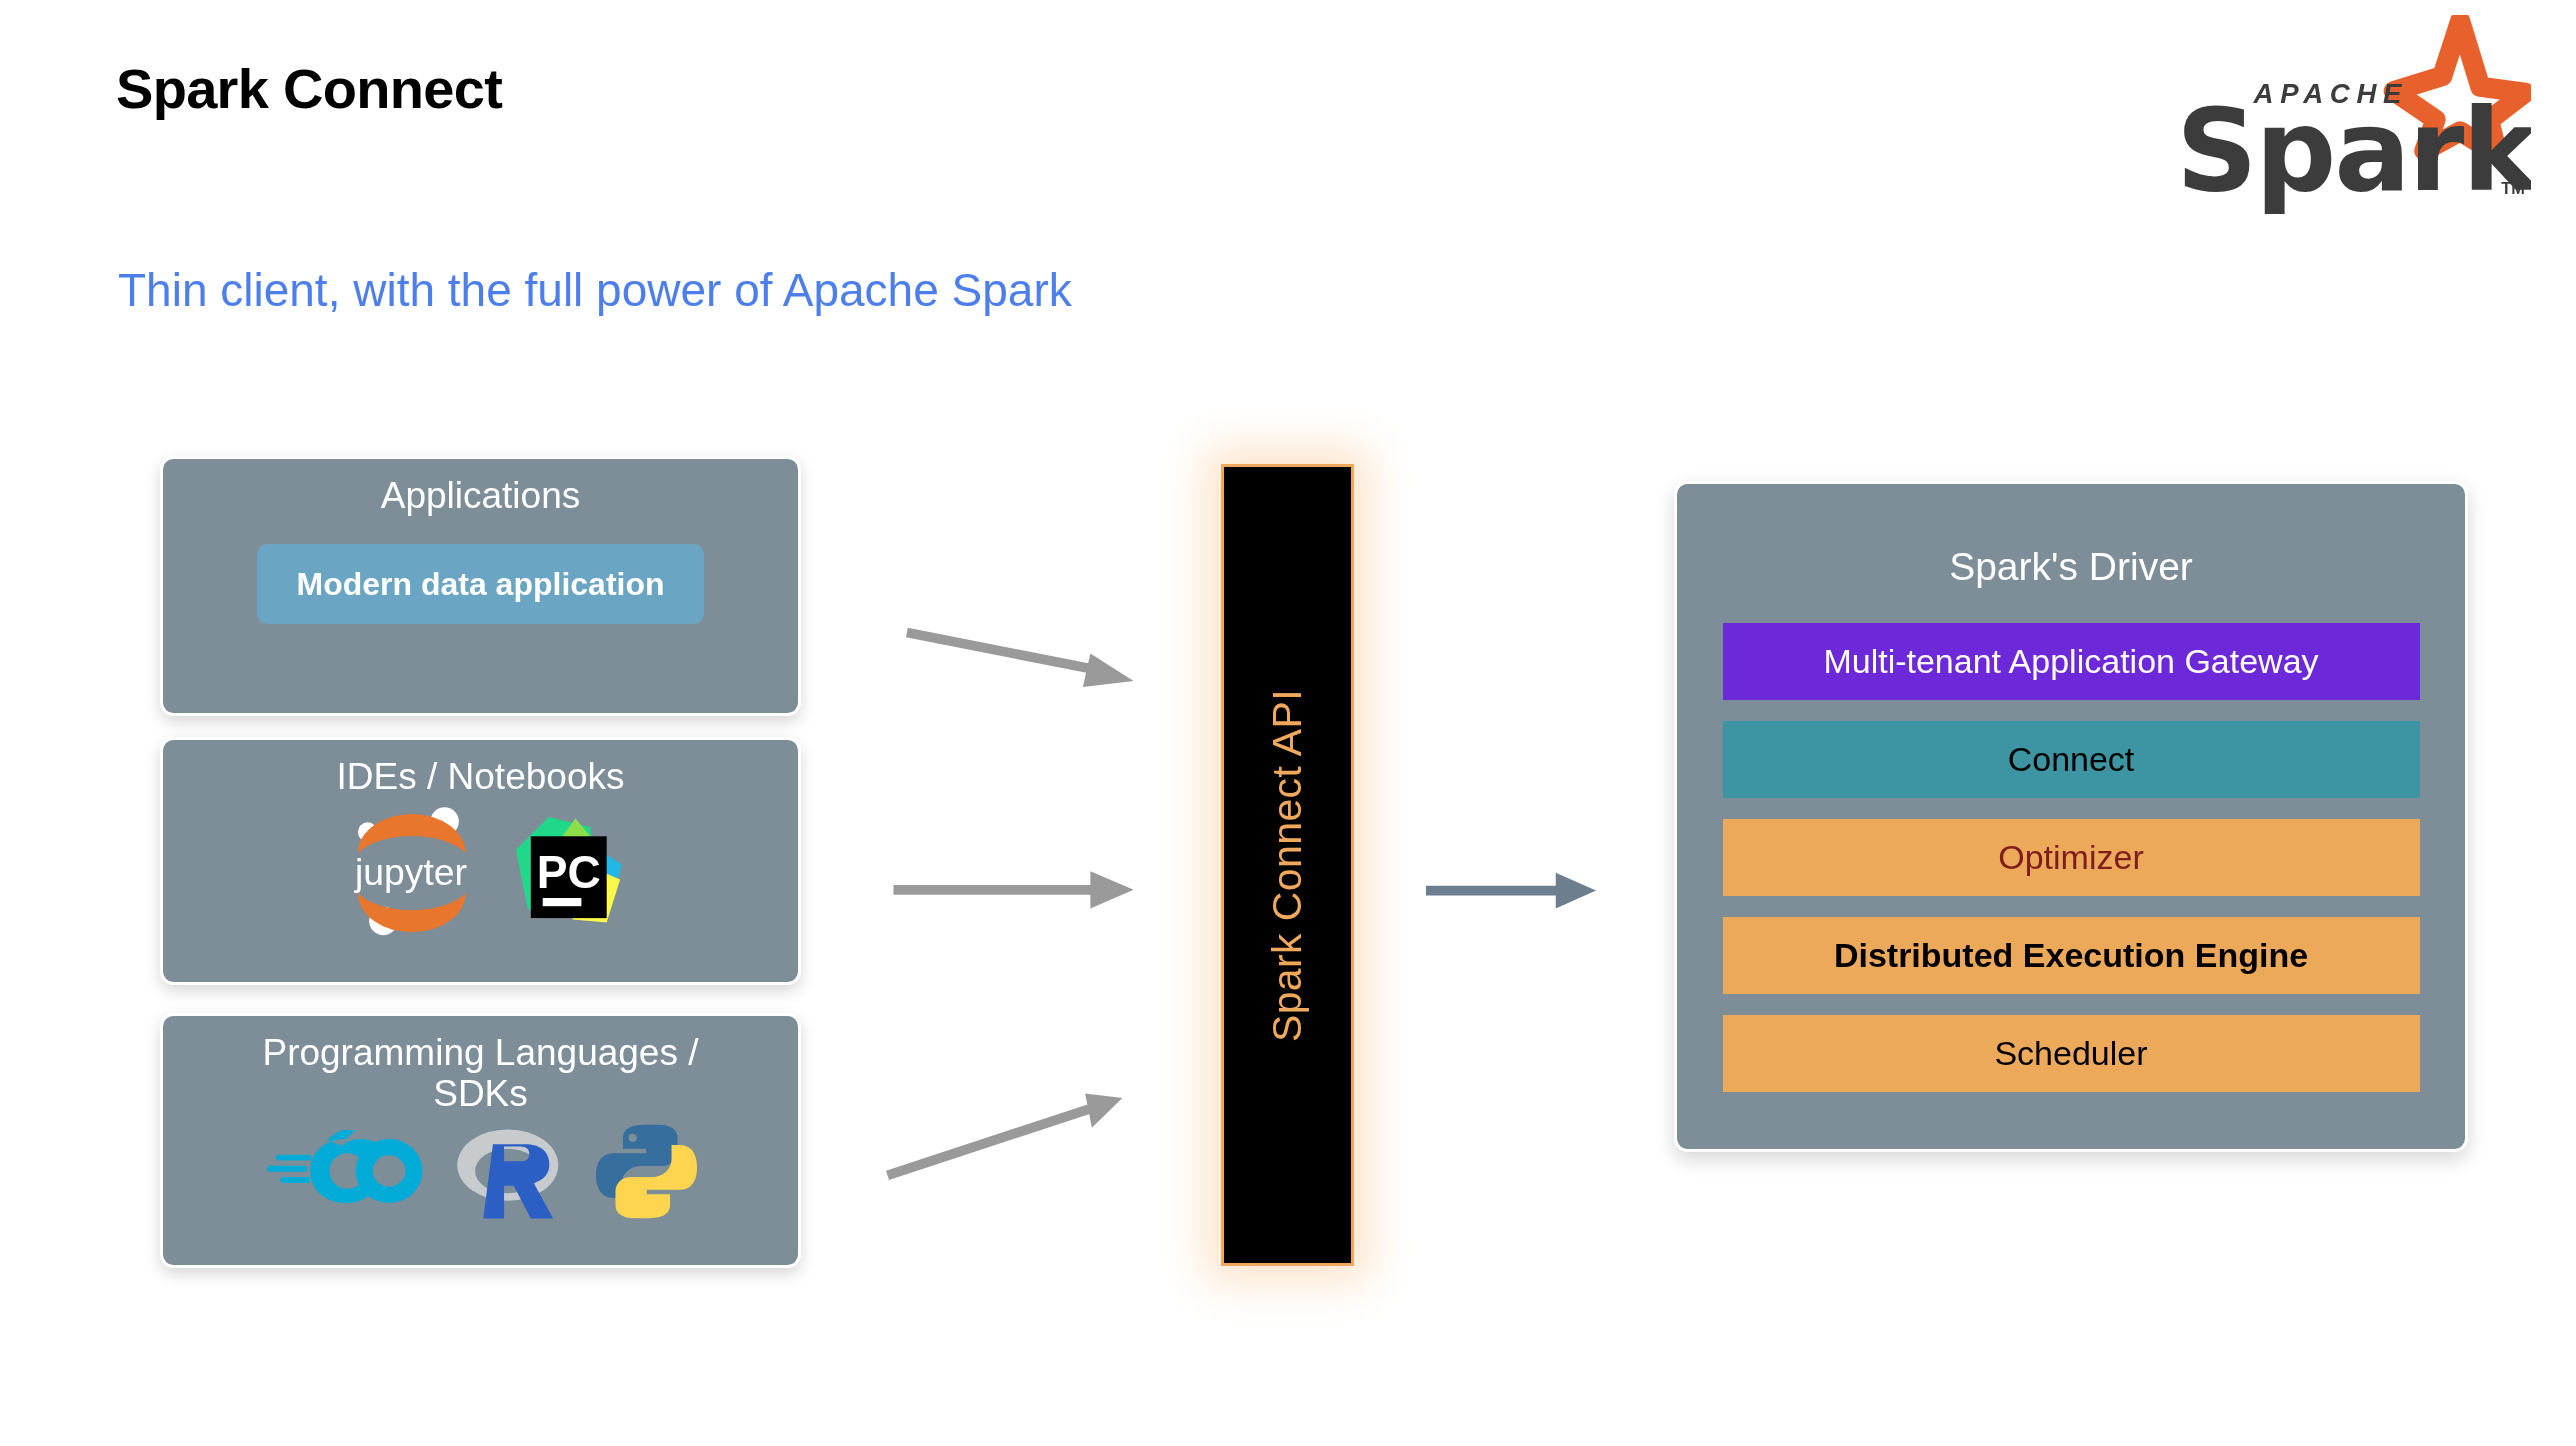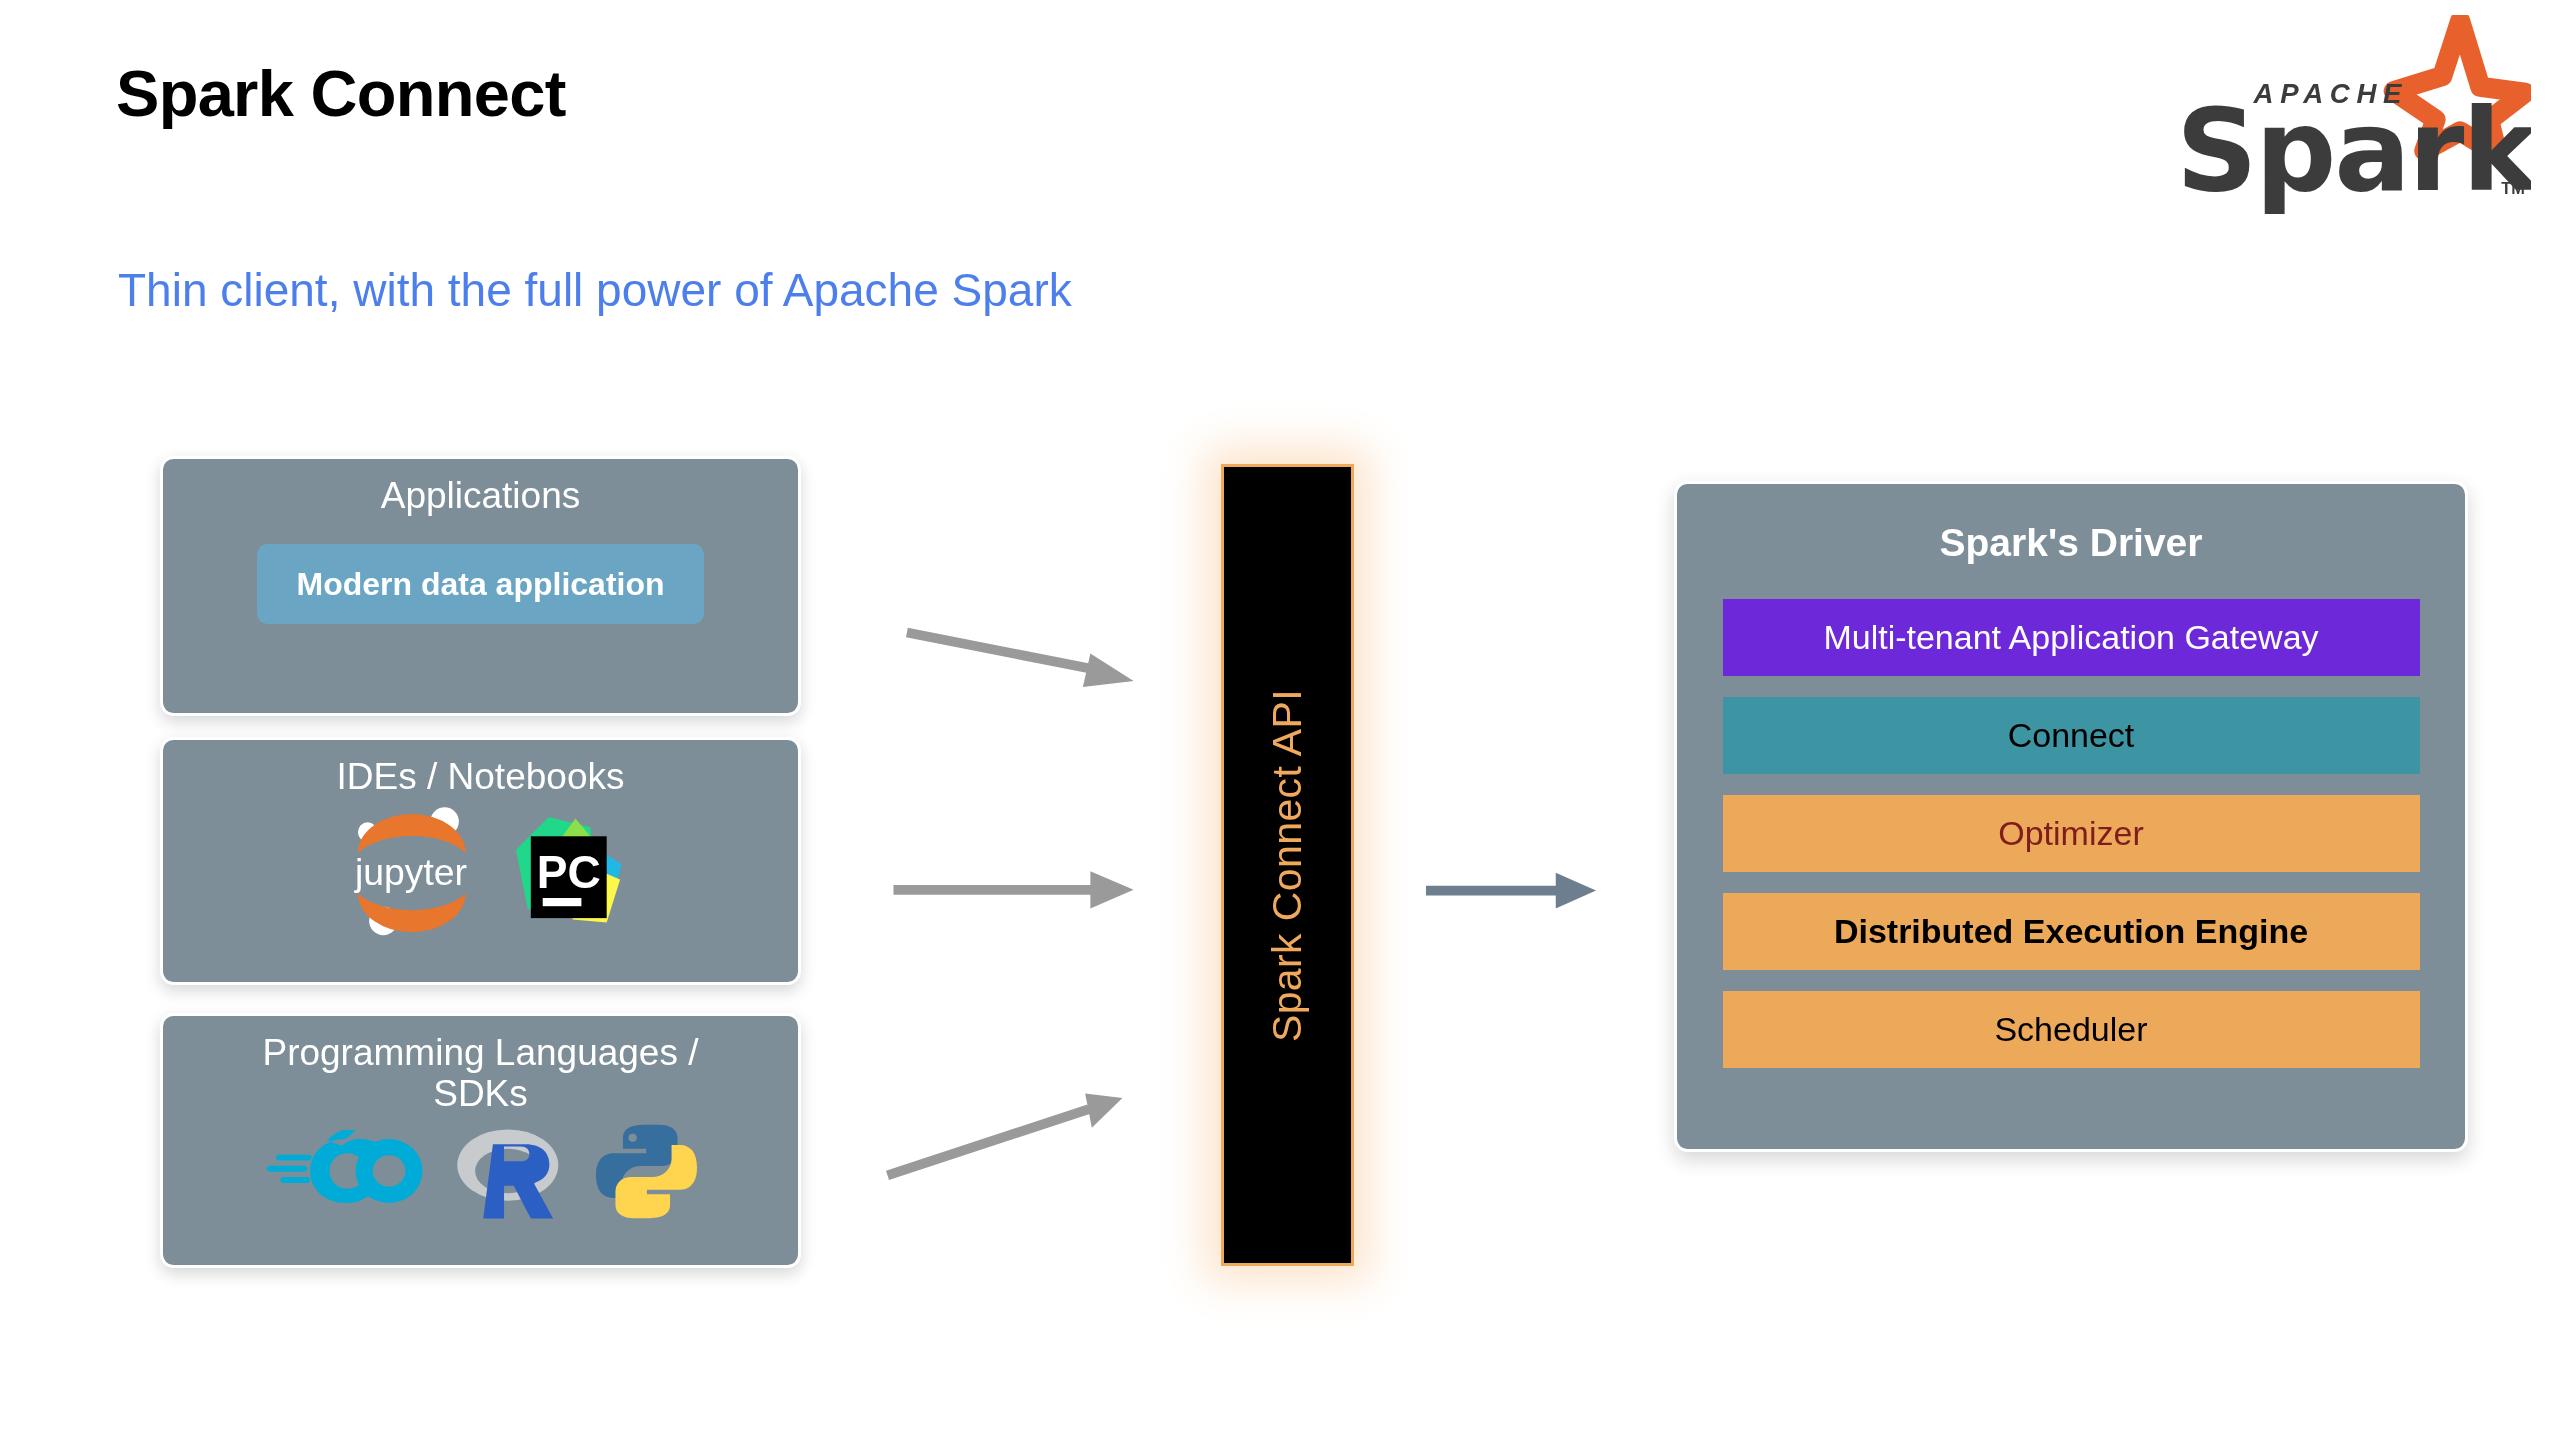--- a/index.html
+++ b/index.html
@@ -14,21 +14,21 @@
     overflow: hidden;
     font-family: "Liberation Sans", sans-serif;
     background: #ffffff;
   }
 
   
   #slide-title {
     position: absolute;
     left: 116px;
     top: 56px;
-    font-size: 65px;
+    font-size: 56px;
     font-weight: 700;
     color: #000000;
     letter-spacing: -0.7px;
     white-space: nowrap;
   }
   #slide-subtitle {
     position: absolute;
     left: 118px;
     top: 263px;
     font-size: 46px;
@@ -141,23 +141,24 @@
     height: 671px;
     background: #7d8e99;
     border: 3.7px solid #ffffff;
     border-radius: 13.4px;
     box-sizing: border-box;
     box-shadow: 0 7.5px 19.4px rgba(0,0,0,0.16);
   }
   #spark-driver-title {
     color: #ffffff;
     font-size: 39px;
-    font-weight: 700;
+    font-weight: 400;
     text-align: center;
     padding-top: 37px;
+    margin-top: 24px;
   }
   #driver-rows {
     margin: 34px auto 0 auto;
     width: 697px;
     display: flex;
     flex-direction: column;
     gap: 21px;
   }
   .driver-row {
     height: 77px;

